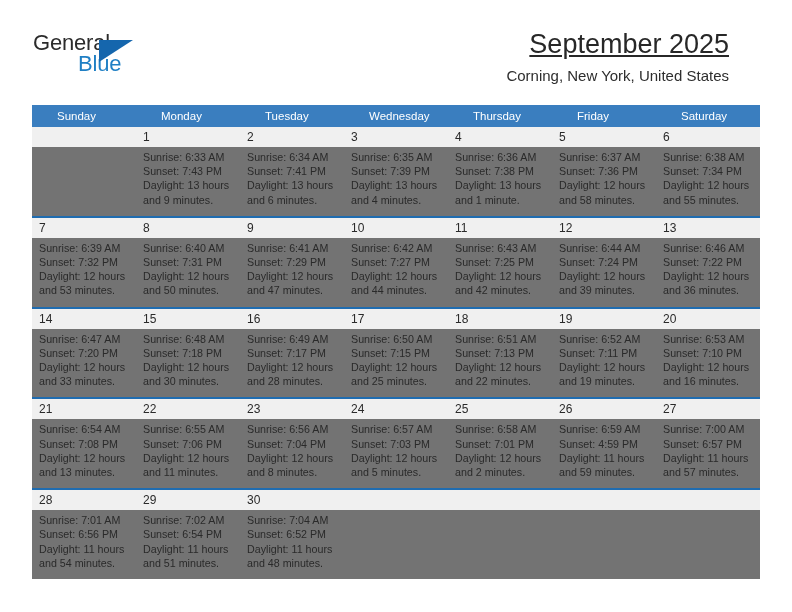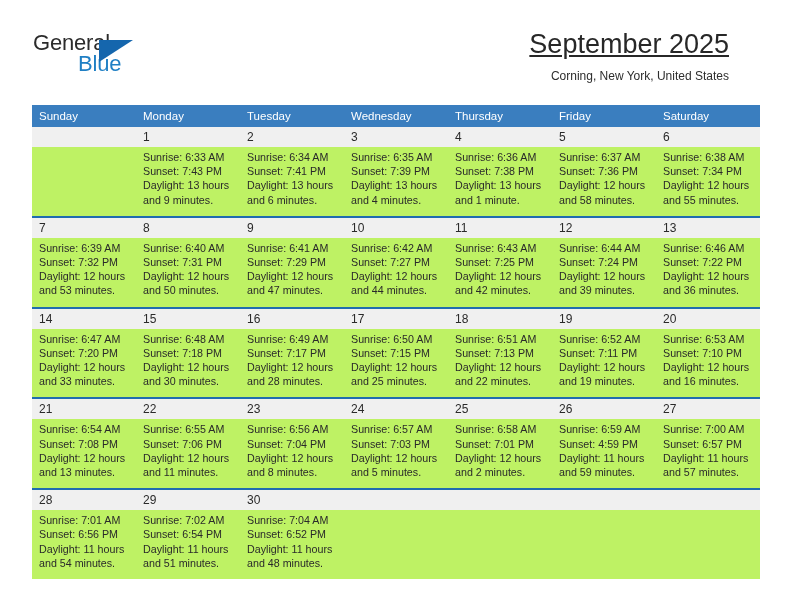--- a/index.html
+++ b/index.html
@@ -73,21 +73,21 @@
   }
   .cal-title {
     font-size: 27px;
     color: #272727;
     font-weight: normal;
     line-height: 32px;
     white-space: nowrap;
     text-decoration: underline;
   }
   .cal-subtitle {
-    font-size: 12px;
+    font-size: 15px;
     color: #2d2d2d;
     line-height: 20px;
     margin-top: 6px;
     white-space: nowrap;
   }
 
   
   .cal-wrap {
     position: absolute;
     left: 32px;
@@ -98,21 +98,21 @@
     width: 728px;
     border-collapse: collapse;
     table-layout: fixed;
   }
   table.calendar th {
     background: #3a7ebf;
     color: #ffffff;
     font-size: 11.5px;
     font-weight: normal;
     text-align: left;
-    padding: 5px 0 5px 7px;
+    padding: 5px 0 5px 25px;
     height: 20px;
     box-sizing: border-box;
     border: none;
   }
 
   
   tr.numrow td {
     background: #f0f0f0;
     font-size: 12px;
     color: #2a2a2a;
@@ -122,21 +122,21 @@
     border-top: 2px solid #1f6cb0;
     vertical-align: top;
     line-height: 14px;
   }
   tr.numrow.first td {
     border-top: none;
   }
 
   
   tr.inforow td {
-    background: #bef264;
+    background: #737373;
     font-size: 10.7px;
     color: #2a2a2a;
     padding: 3px 6px 9px 7px;
     vertical-align: top;
     line-height: 14.2px;
     height: 64px;
     box-sizing: border-box;
   }
   .ln {
     display: block;

